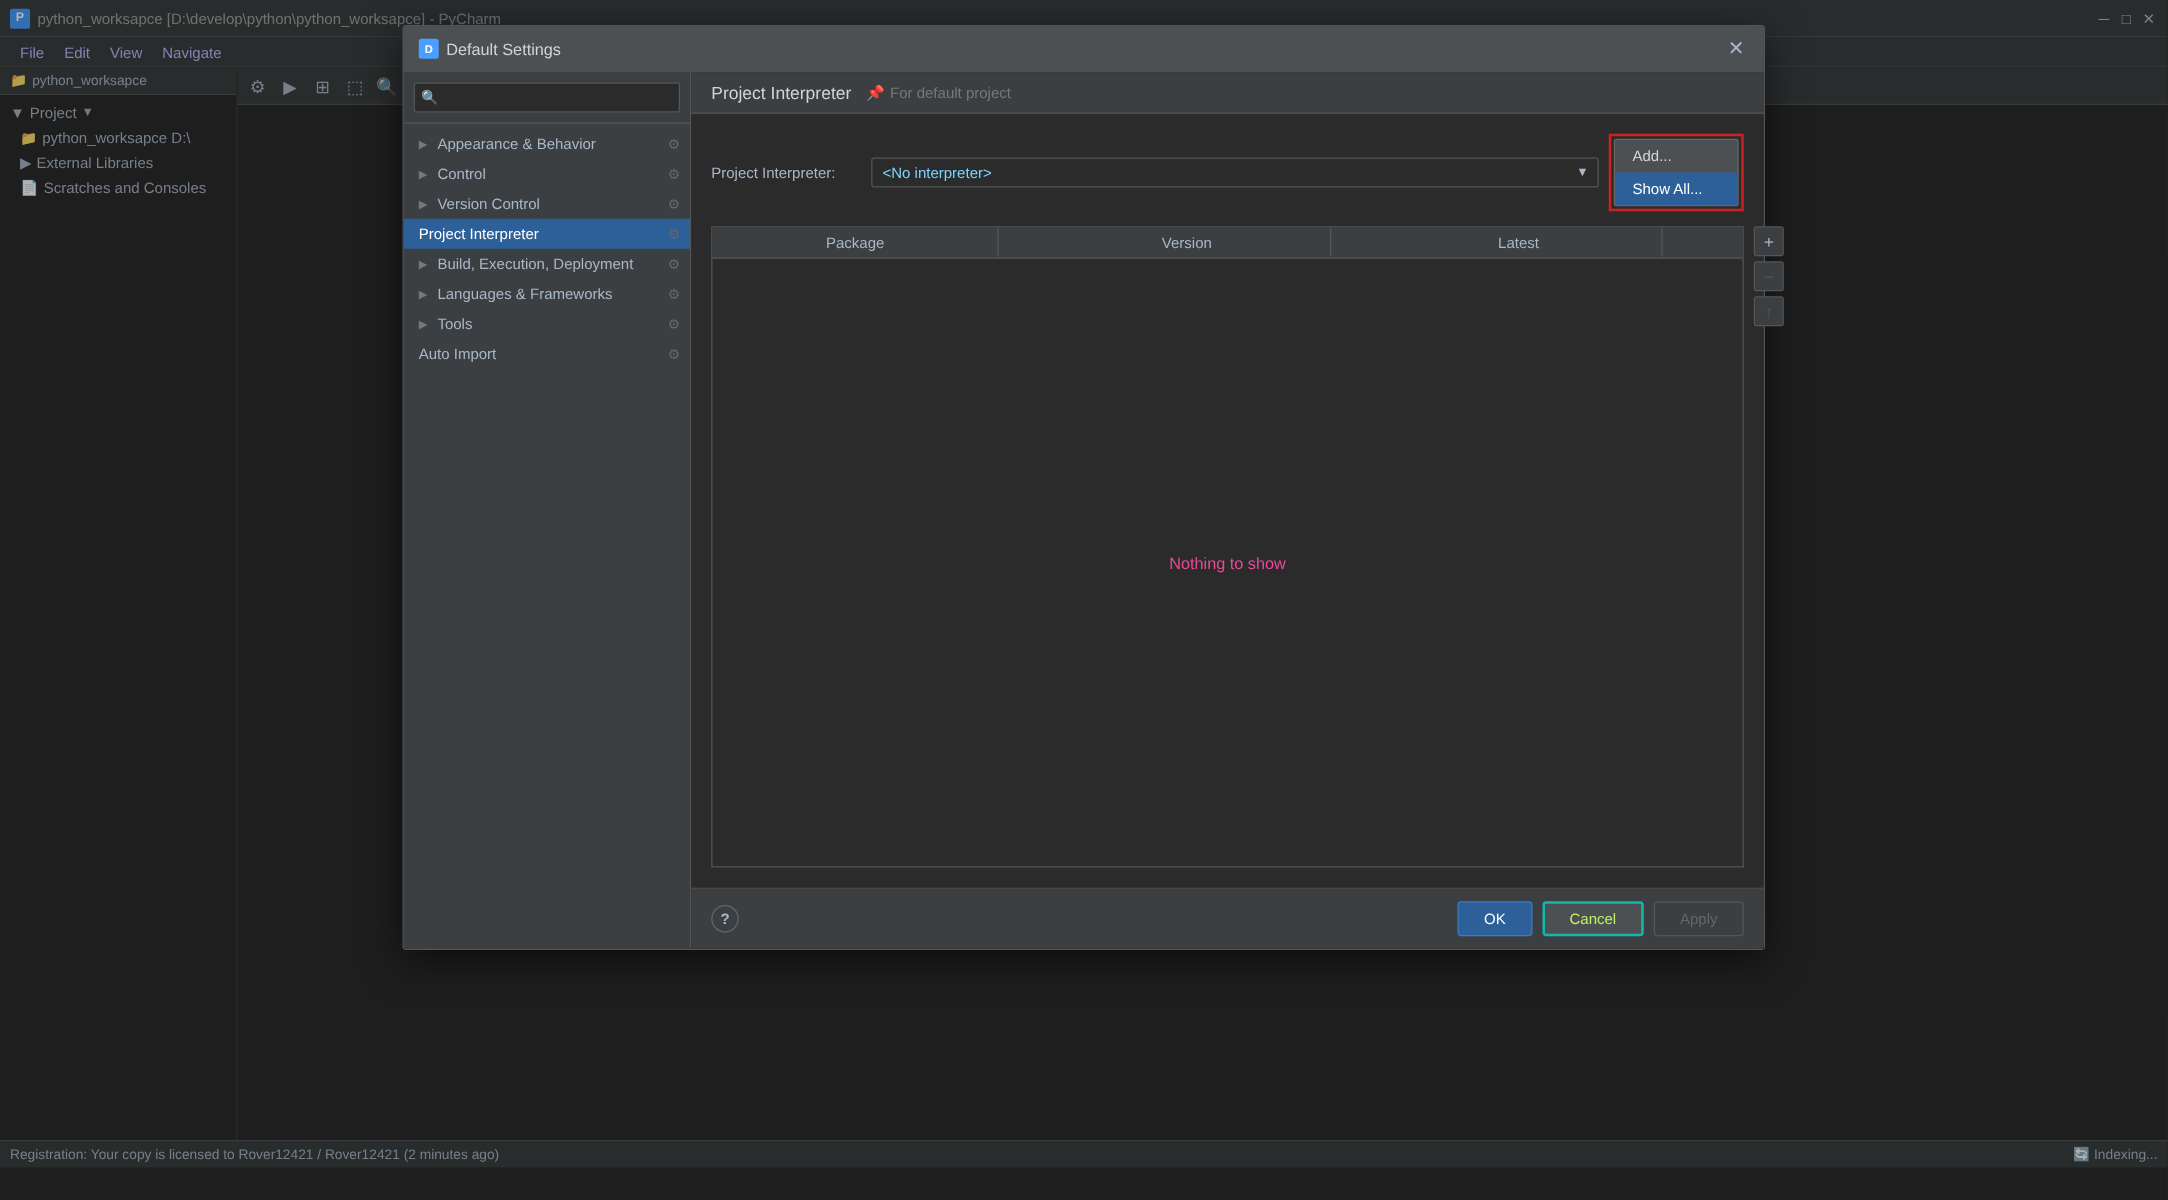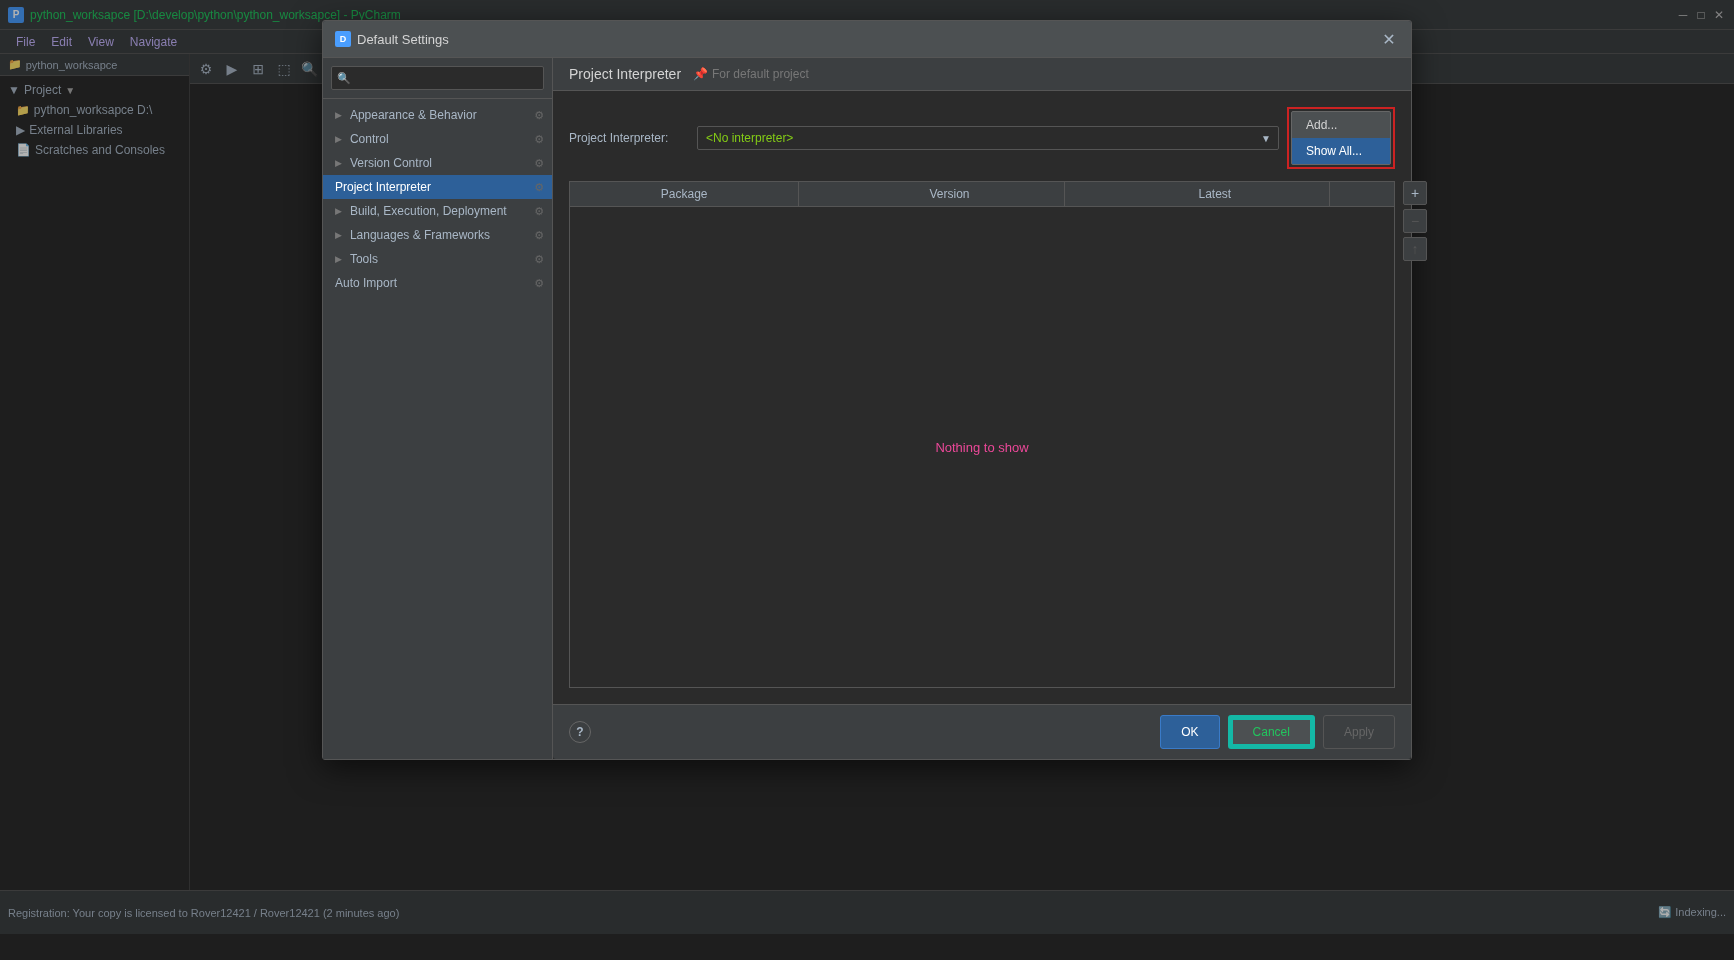--- a/index.html
+++ b/index.html
@@ -26,21 +26,21 @@
     .title-bar-icon {
       width: 16px; height: 16px;
       background: #4a9eff;
       border-radius: 2px;
       margin-right: 6px;
       display: flex; align-items: center; justify-content: center;
       font-size: 10px; color: white; font-weight: bold;
     }
     .title-bar-text {
       flex: 1;
-      color: #22c55e;
+      color: #a3a3a3;
       font-size: 12px;
     }
     .title-bar-controls {
       display: flex; gap: 4px;
     }
     .title-bar-btn {
       width: 14px; height: 14px;
       background: none;
       border: none;
       color: #bbb;
@@ -131,21 +131,21 @@
       cursor: pointer;
       display: flex; align-items: center; justify-content: center;
       border-radius: 2px;
       font-size: 14px;
     }
 
     
     .status-bar {
       position: absolute;
       bottom: 0; left: 0; right: 0;
-      height: 44px;
+      height: 22px;
       background: #3c3f41;
       border-top: 1px solid #555;
       display: flex;
       align-items: center;
       padding: 0 8px;
       font-size: 11px;
       color: #a9b7c6;
       gap: 16px;
     }
     .status-left { display: flex; align-items: center; gap: 6px; }
@@ -329,21 +329,21 @@
     .interpreter-select-wrapper {
       flex: 1;
       position: relative;
     }
     .interpreter-select {
       width: 100%;
       background: #2b2b2b;
       border: 1px solid #555;
       border-radius: 2px;
       padding: 4px 28px 4px 8px;
-      color: #84cc16;
+      color: #7dd3fc;
       font-size: 12px;
       appearance: none;
       cursor: pointer;
       outline: none;
     }
     .select-arrow {
       position: absolute;
       right: 8px; top: 50%;
       transform: translateY(-50%);
       color: #a9b7c6;
@@ -469,23 +469,23 @@
       background: #2d6099;
       border: 1px solid #3a7bc8;
       border-radius: 3px;
       color: white;
       cursor: pointer;
       font-size: 12px;
     }
     .btn-secondary {
       padding: 5px 20px;
       background: #4c5052;
-      border: 5px solid #14b8a6;
+      border: 2px solid #14b8a6;
       border-radius: 3px;
-      color: #22c55e;
+      color: #bef264;
       cursor: pointer;
       font-size: 12px;
     }
     .btn-disabled {
       padding: 5px 20px;
       background: #3c3f41;
       border: 1px solid #555;
       border-radius: 3px;
       color: #666;
       cursor: default;

